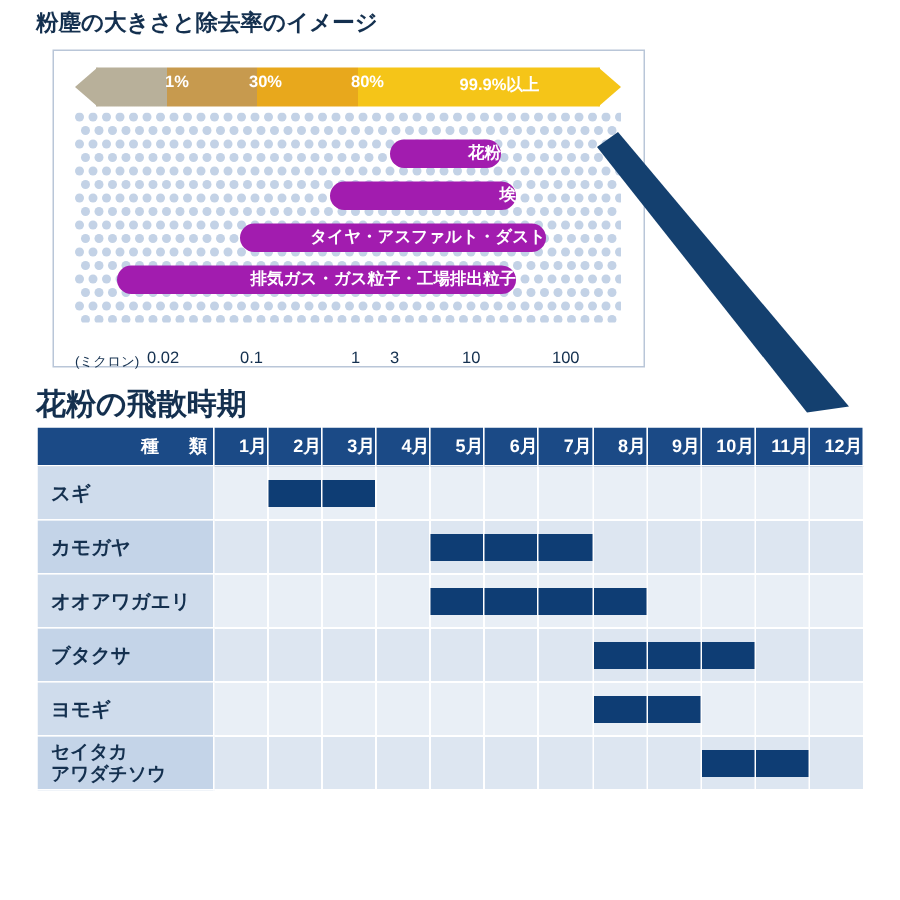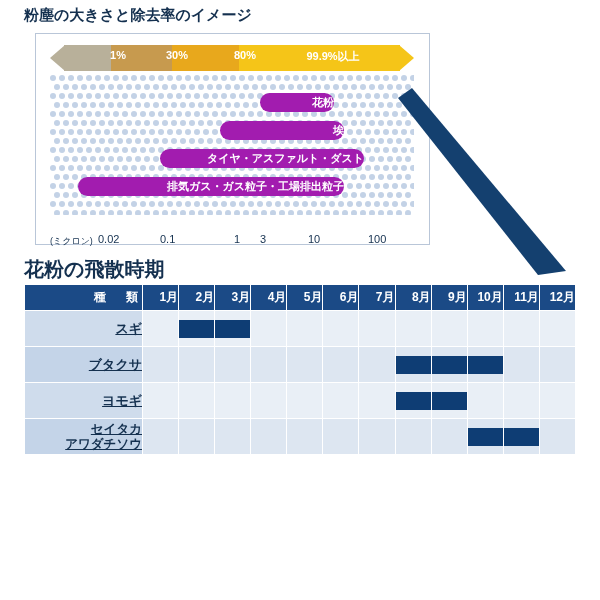--- a/index.html
+++ b/index.html
@@ -168,24 +168,23 @@
     font-weight: bold;
     height: 26px;
     text-align: right;
   }
   table.gantt thead th.name-head { width: 118px; letter-spacing: 4px; }
   table.gantt tbody td.name {
     background: #cfdcec;
     color: #14304f;
     font-size: 13px;
     font-weight: bold;
-    text-align: right;
+    text-align: left;
     padding-left: 9px;
     height: 36px;
-    text-decoration: underline;
   }
   table.gantt tbody tr.two-line td.name { line-height: 15px; font-size: 12.5px; }
   table.gantt tbody td.cell {
     background: #e9eff6;
     height: 36px;
     position: relative;
   }
   table.gantt tbody tr:nth-child(even) td.cell { background: #dde6f1; }
   table.gantt tbody tr:nth-child(even) td.name { background: #c4d4e8; }
   .barseg {
@@ -290,20 +289,64 @@
           <td class="cell"></td>
           <td class="cell"></td>
           <td class="cell"></td>
           <td class="cell"></td>
           <td class="cell"></td>
           <td class="cell"></td>
           <td class="cell"></td>
           <td class="cell"></td>
         </tr>
         <tr>
+          <td class="name">カモガヤ</td>
+          <td class="cell"></td>
+          <td class="cell"></td>
+          <td class="cell"></td>
+          <td class="cell"></td>
+          <td class="cell">
+            <div class="barseg"></div>
+          </td>
+          <td class="cell">
+            <div class="barseg"></div>
+          </td>
+          <td class="cell">
+            <div class="barseg"></div>
+          </td>
+          <td class="cell"></td>
+          <td class="cell"></td>
+          <td class="cell"></td>
+          <td class="cell"></td>
+          <td class="cell"></td>
+        </tr>
+        <tr>
+          <td class="name">オオアワガエリ</td>
+          <td class="cell"></td>
+          <td class="cell"></td>
+          <td class="cell"></td>
+          <td class="cell"></td>
+          <td class="cell">
+            <div class="barseg"></div>
+          </td>
+          <td class="cell">
+            <div class="barseg"></div>
+          </td>
+          <td class="cell">
+            <div class="barseg"></div>
+          </td>
+          <td class="cell">
+            <div class="barseg"></div>
+          </td>
+          <td class="cell"></td>
+          <td class="cell"></td>
+          <td class="cell"></td>
+          <td class="cell"></td>
+        </tr>
+        <tr>
           <td class="name">ブタクサ</td>
           <td class="cell"></td>
           <td class="cell"></td>
           <td class="cell"></td>
           <td class="cell"></td>
           <td class="cell"></td>
           <td class="cell"></td>
           <td class="cell"></td>
           <td class="cell">
             <div class="barseg"></div>

